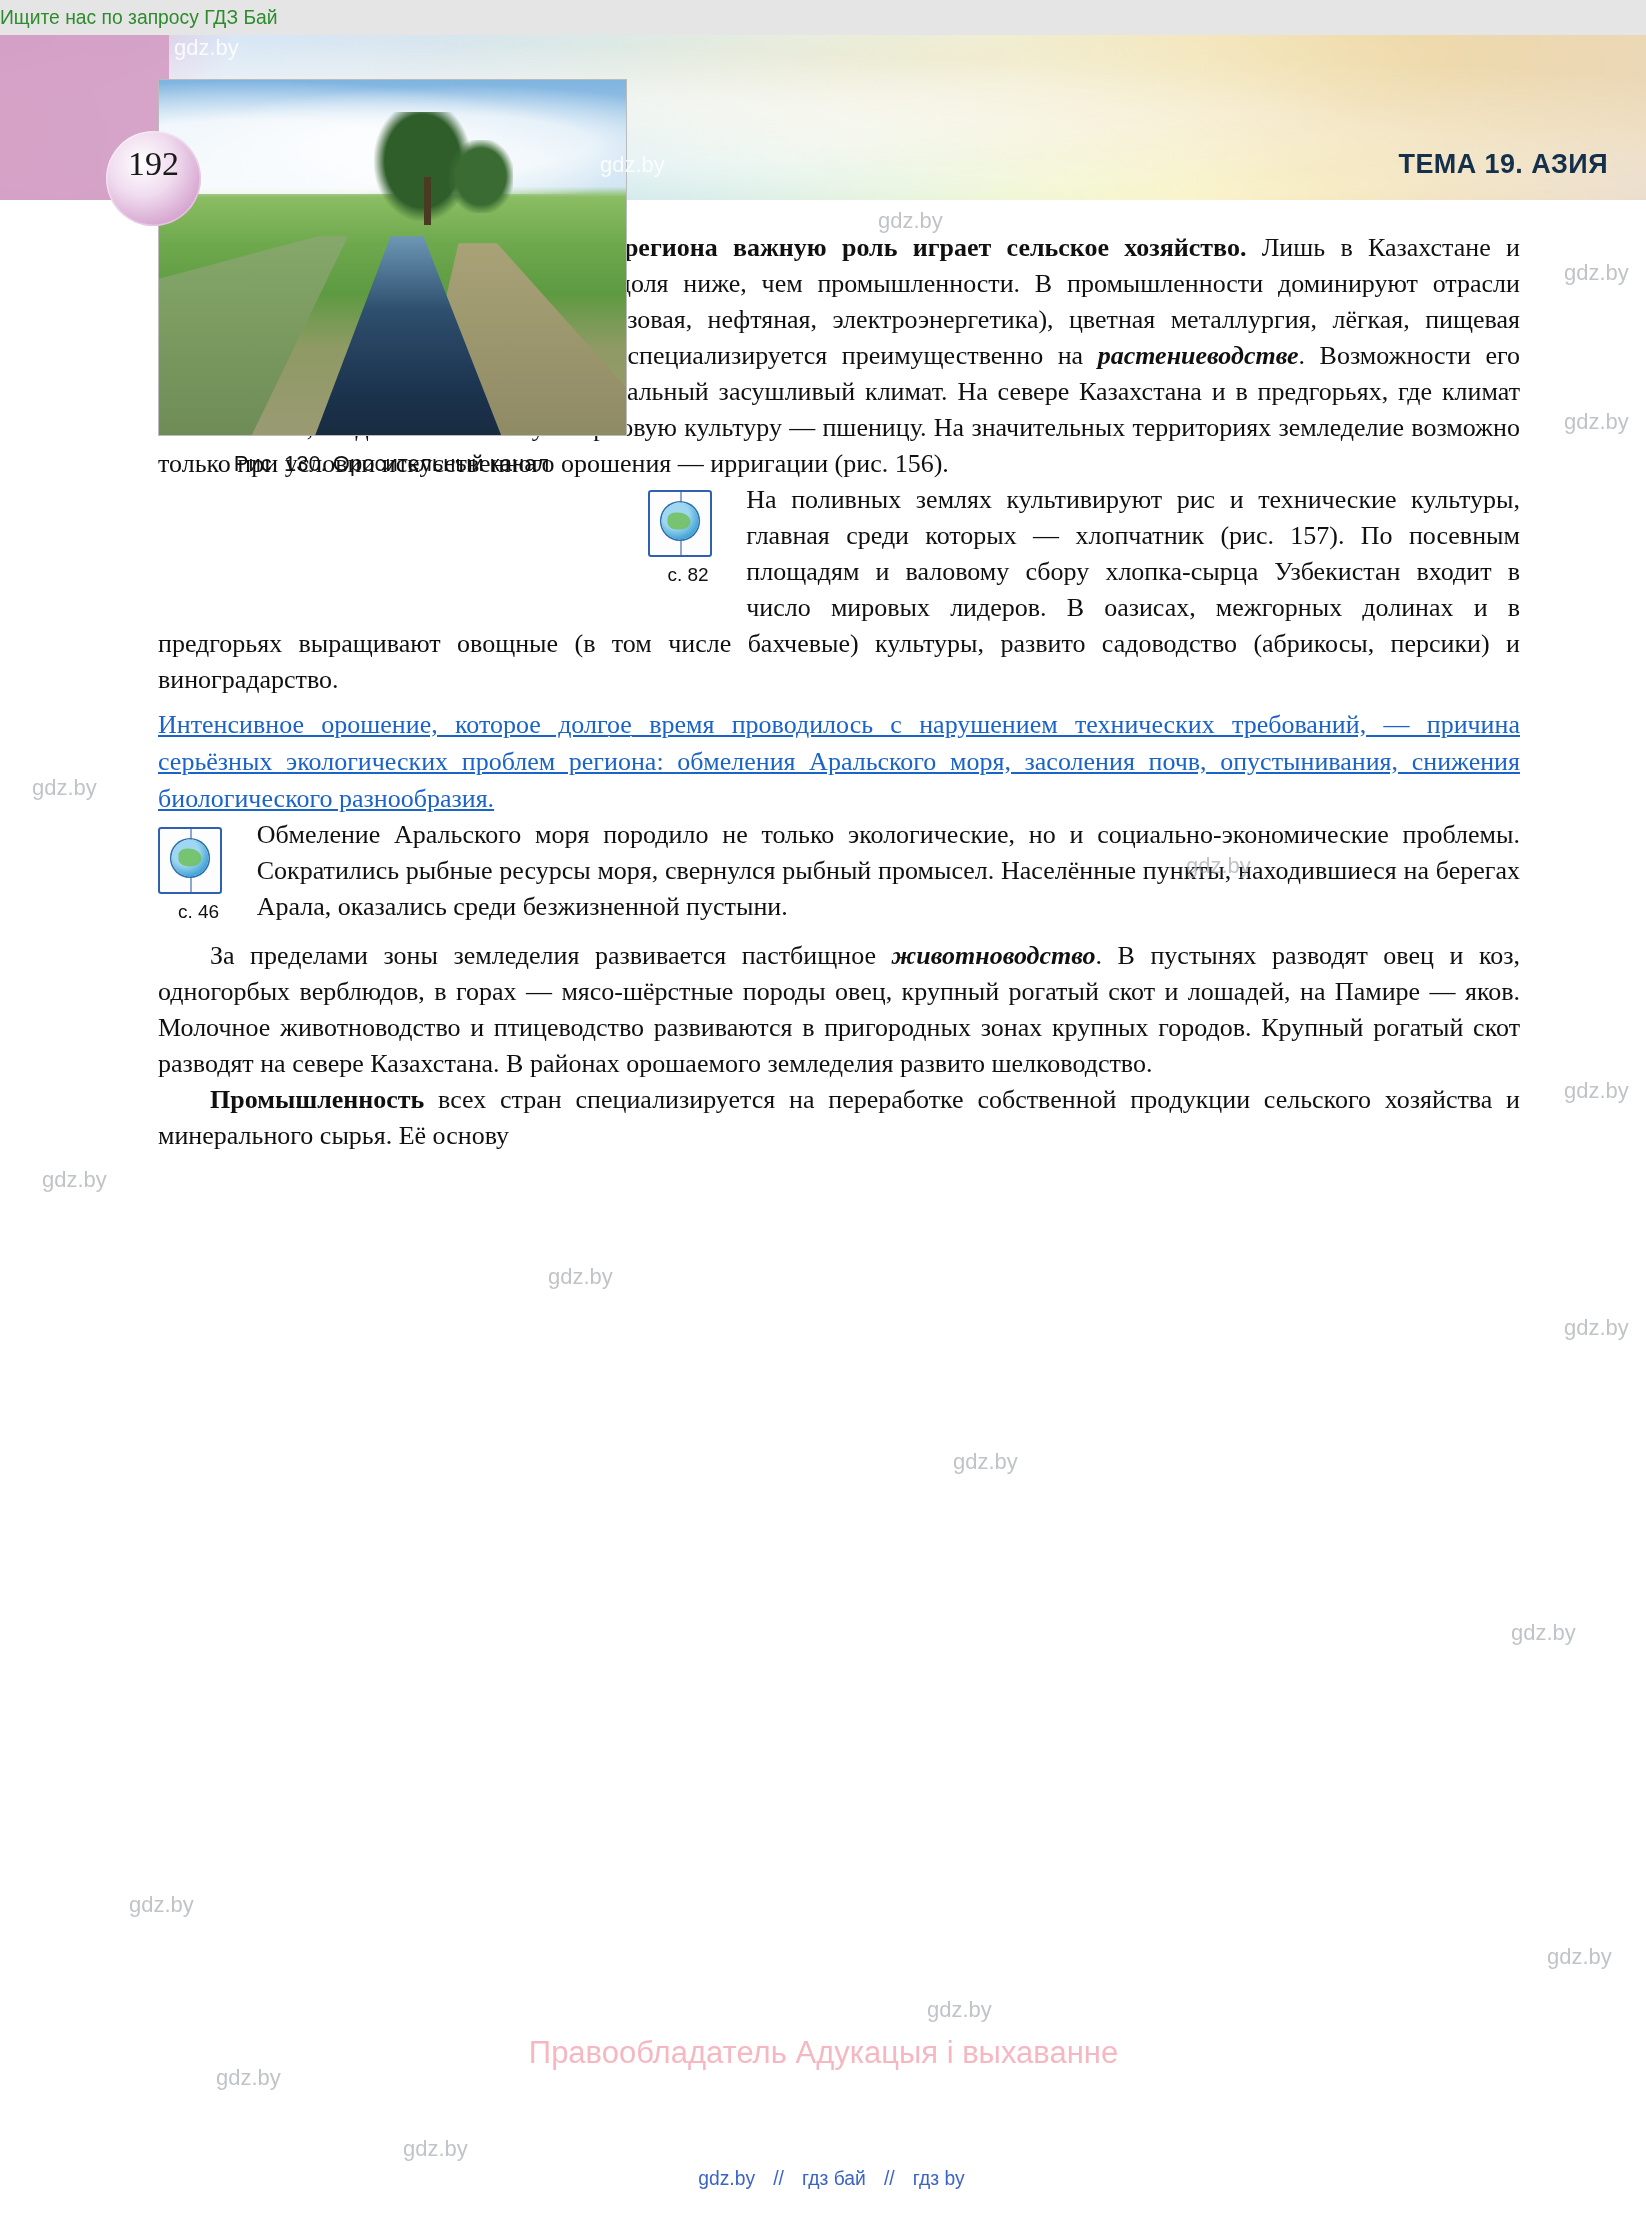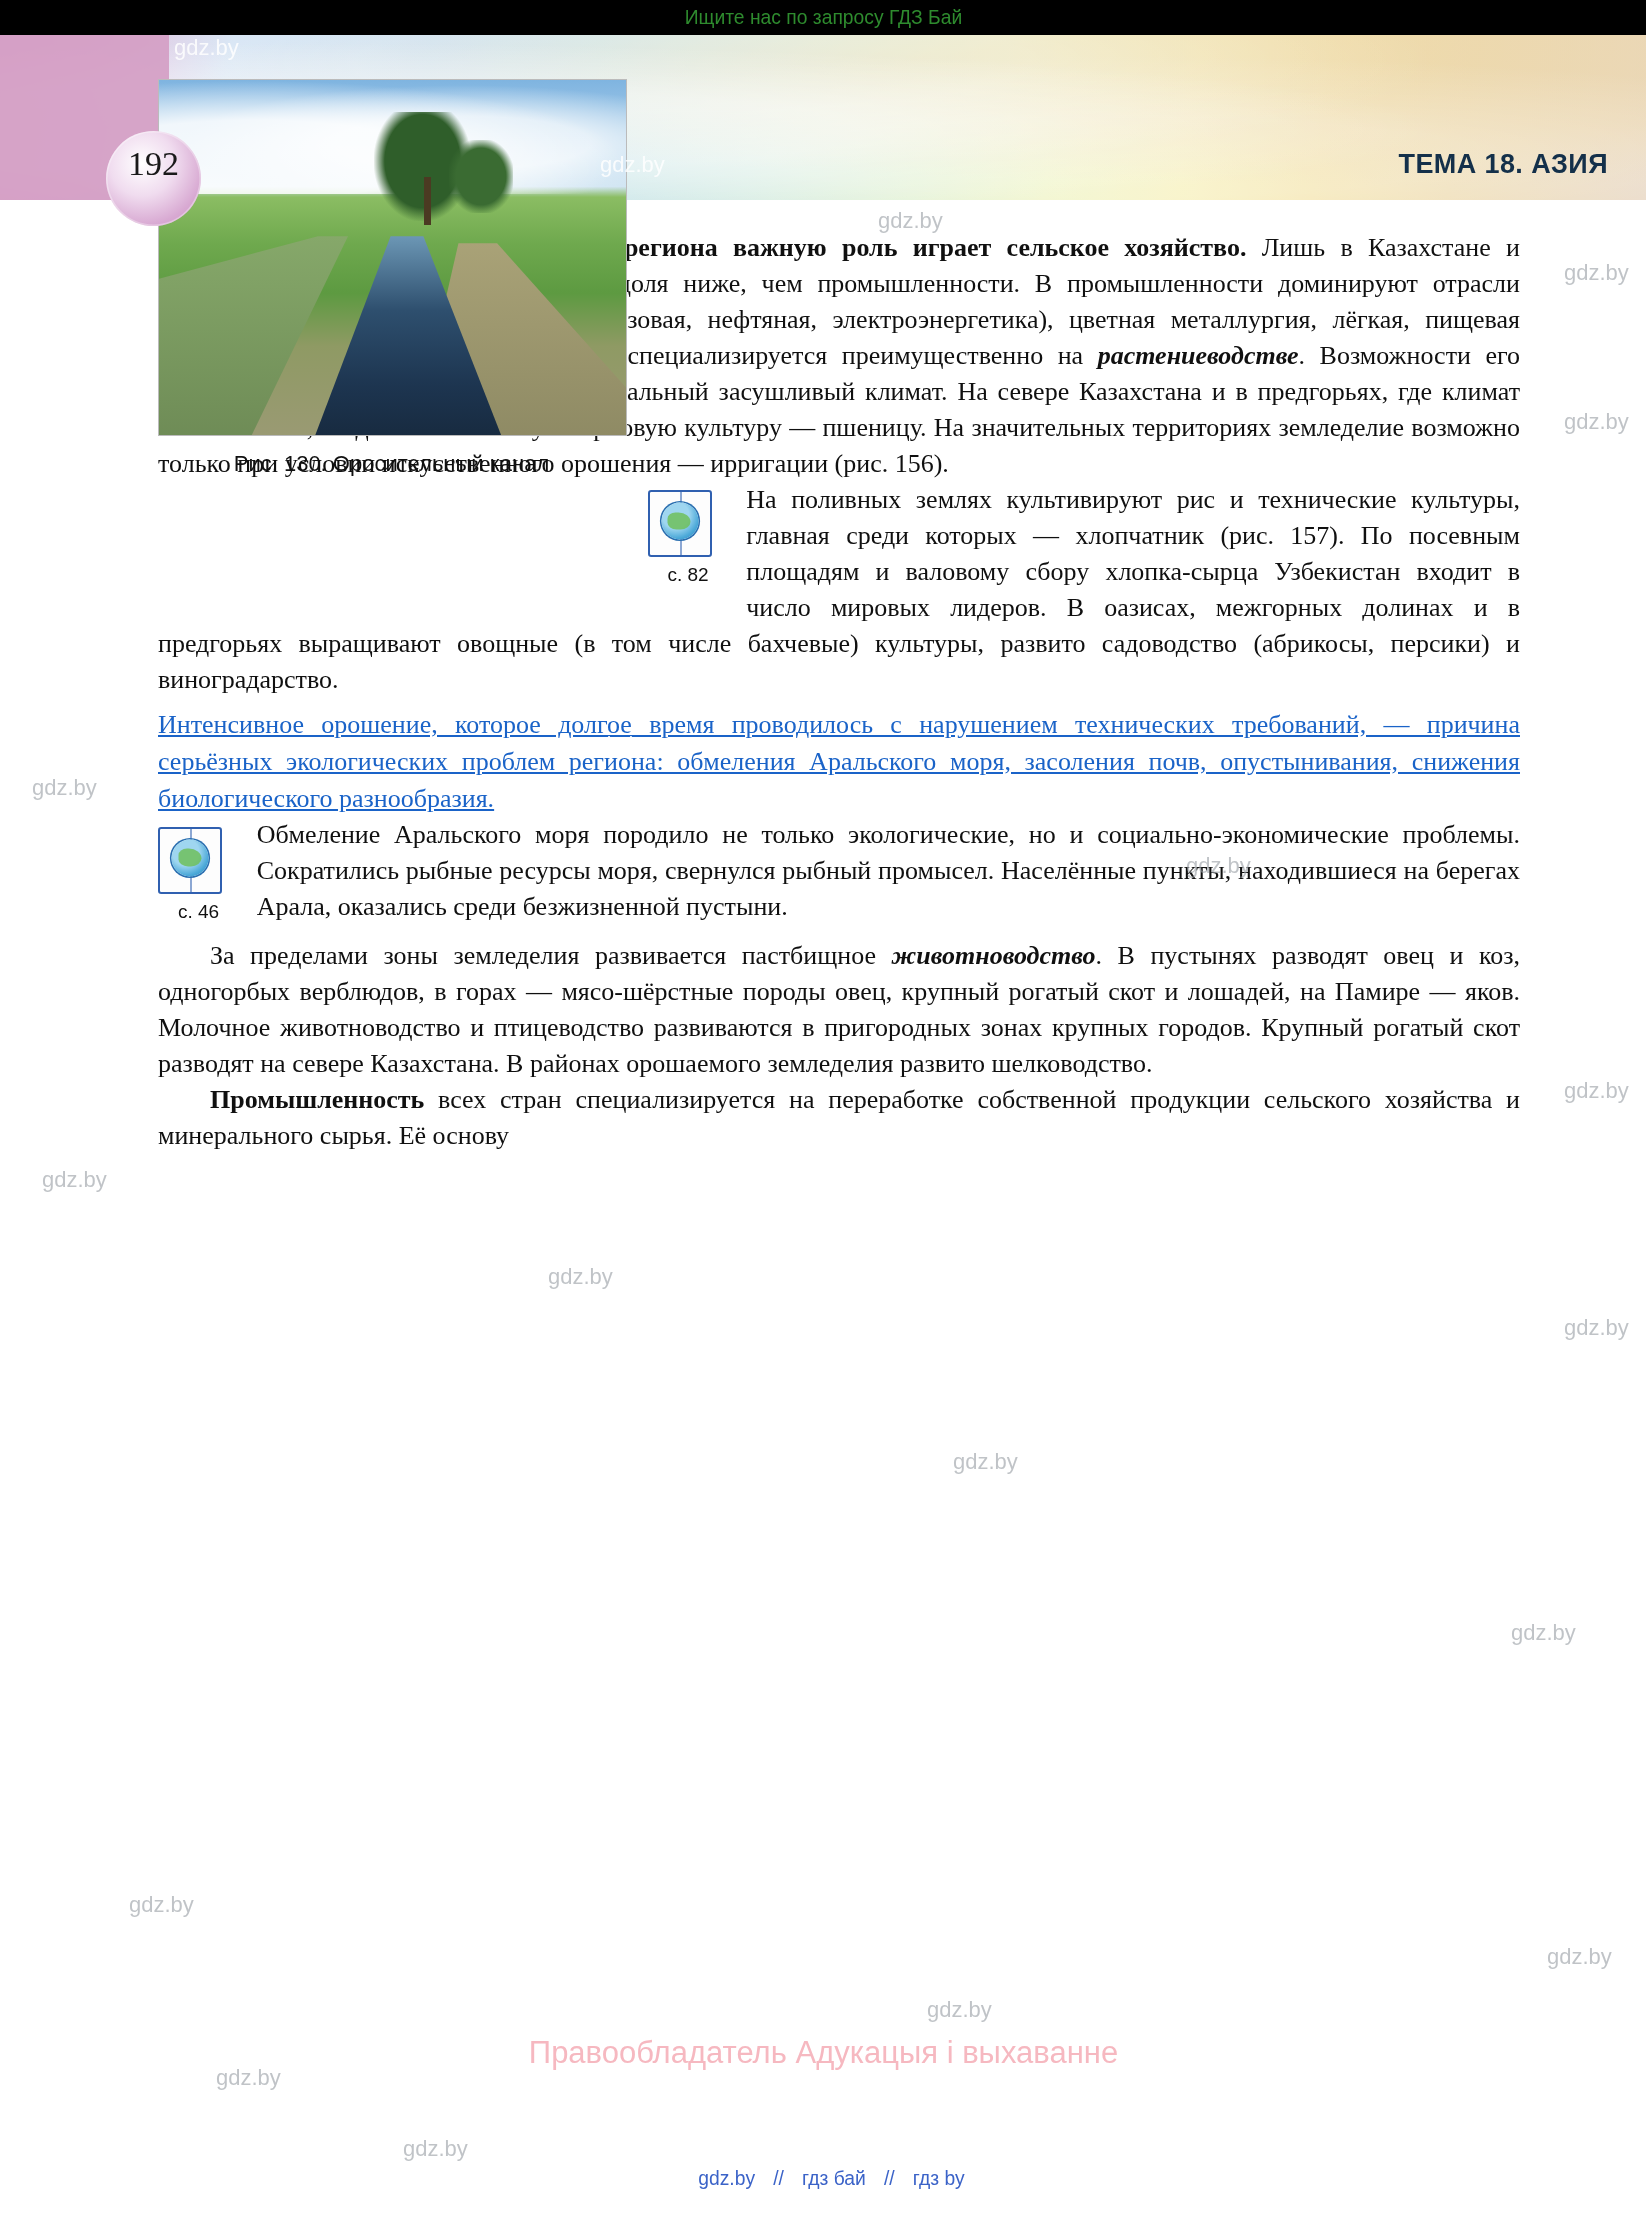--- a/index.html
+++ b/index.html
@@ -14,22 +14,21 @@
     font-family: "Liberation Serif", serif;
     overflow: hidden;
   }
 
   
   .top-banner {
     position: absolute;
     top: 0; left: 0;
     width: 1647px;
     height: 35px;
-    background: #000000;
-    text-align: center;
+    background: #e5e5e5;
     line-height: 35px;
     font-family: "Liberation Sans", sans-serif;
     font-size: 19.3px;
     color: #2e8b2e;
     z-index: 60;
   }
 
   
   .header-band {
     position: absolute;
@@ -302,21 +301,21 @@
 <body>
 
 <div class="top-banner">Ищите нас по запросу ГДЗ Бай</div>
 
 <div class="header-band">
   <div class="texture"></div>
 </div>
 <div class="header-left-block"></div>
 <div class="page-number-circle"></div>
 <div class="page-number">192</div>
-<div class="theme-title">ТЕМА 18. АЗИЯ</div>
+<div class="theme-title">ТЕМА 19. АЗИЯ</div>
 
 <div class="body-text">
 
   <p class="para">
     <span class="teal">44.3. Хозяйство.</span>
     <span class="bold">В экономике стран региона важную роль играет сельское хозяйство.</span><span> Лишь в Казахстане и Туркменистане в стоимости ВВП его доля ниже, чем промышленности. В промышленности доминируют отрасли топливно-энергетического комплекса (газовая, нефтяная, электроэнергетика), цветная металлургия, лёгкая, пищевая промышленность. </span><span class="bold">Сельское хозяйство</span><span> специализируется преимущественно на </span><span class="italic-bold">растениеводстве</span><span>. Возможности его развития сильно ограничивает континентальный засушливый климат. На севере Казахстана и в предгорьях, где климат более мягкий, возделывают главную зерновую культуру — пшеницу. На значительных территориях земледелие возможно только при условии искусственного орошения — ирригации (рис. 156).</span>
   </p>
 
   <div class="fig" style="margin-top:-403px;">
     <div class="fig-img">

